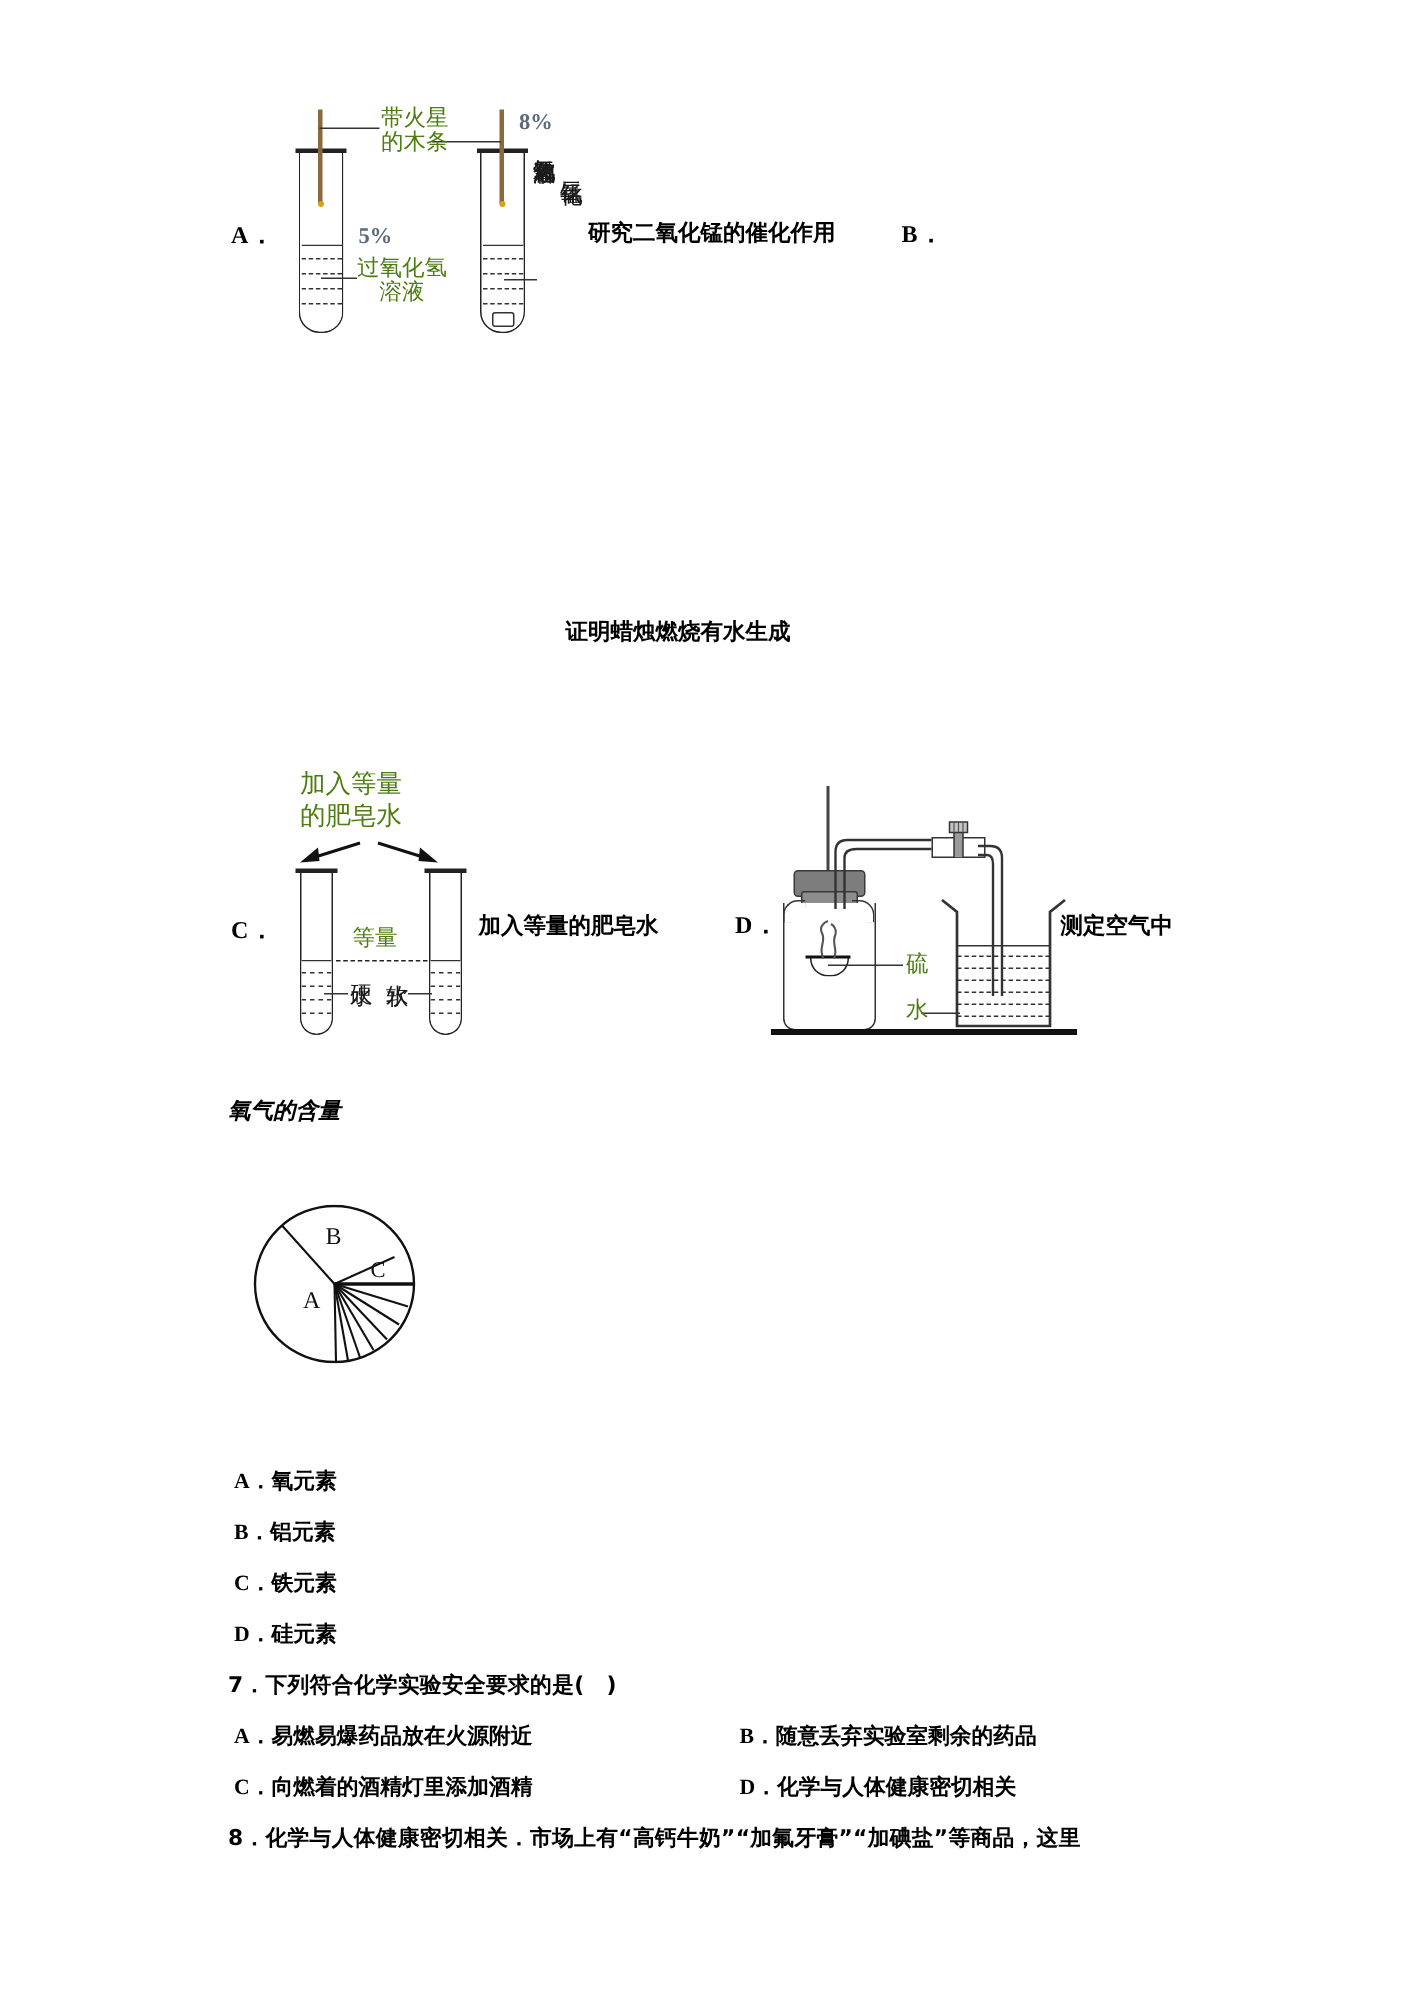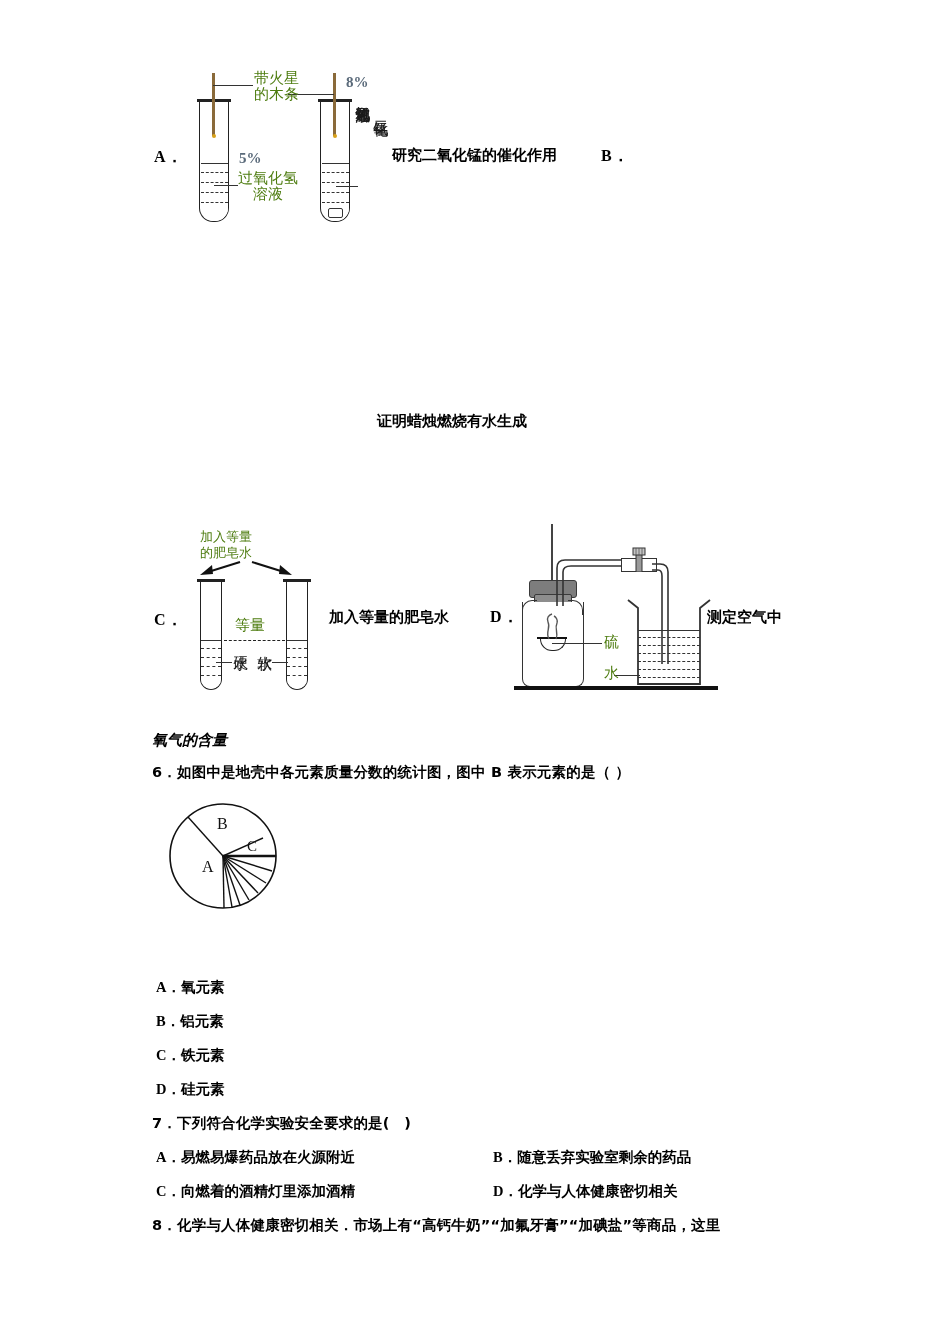--- a/index.html
+++ b/index.html
@@ -199,21 +199,21 @@
   <div class="caption" style="left:392px; top:146px;">研究二氧化锰的催化作用</div>
   <div class="opt-letter abs" style="left:601px; top:146px;">B．</div>
 
 
   <div class="caption" style="left:337px; top:412px;margin-left:40px;">证明蜡烛燃烧有水生成</div>
 
   <div class="abs" style="left:150px; top:510px; width:330px; height:190px;">
 
     <div class="opt-letter abs" style="left:4px; top:100px;">C．</div>
 
-    <div class="lbl-h" style="left:50px; top:3px; font-size:13px; line-height:1.25;margin-top:16px;">
+    <div class="lbl-h" style="left:50px; top:3px; font-size:17px; line-height:1.25;">
       <div>加入等量</div>
       <div>的肥皂水</div>
     </div>
 
     <svg class="abs" style="left:48px; top:48px;" width="44" height="22" viewBox="0 0 44 22">
       <line x1="42" y1="4" x2="10" y2="14" stroke="#111" stroke-width="2"></line>
       <polygon points="2,17 14,7 15,16" fill="#111"></polygon>
     </svg>
     <svg class="abs" style="left:100px; top:48px;" width="44" height="22" viewBox="0 0 44 22">
       <line x1="2" y1="4" x2="34" y2="14" stroke="#111" stroke-width="2"></line>
@@ -245,21 +245,21 @@
     <div class="lbl-v" style="left:82px; top:134px; font-size:15px;">
       <span>硬</span><span>水</span>
     </div>
 
     <div class="leadline" style="left:122px; top:152px; width:16px;"></div>
     <div class="lbl-v" style="left:106px; top:134px; font-size:15px;">
       <span>软</span><span>水</span>
     </div>
   </div>
 
-  <div class="caption" style="left:329px; top:608px;">加入等量的肥皂水</div>
+  <div class="caption" style="left:319px; top:608px;">加入等量的肥皂水</div>
 
   <div class="abs" style="left:490px; top:512px; width:230px; height:190px;">
 
     <div class="opt-letter abs" style="left:0px; top:95px;">D．</div>
 
     <div class="leadline-v" style="left:61px; top:12px; height:130px; width:2px; background:#444;"></div>
 
     <div class="abs" style="left:39px; top:68px; width:46px; height:16px; background:#7d7d7d; border:1.4px solid #3a3a3a; border-radius:3px;"></div>
     <div class="abs" style="left:44px; top:82px; width:36px; height:9px; background:#8d8d8d; border:1.4px solid #3a3a3a; border-radius:2px;"></div>
 
@@ -314,23 +314,20 @@
       <div class="dashrow" style="top:38px;"></div>
       <div class="dashrow" style="top:46px;"></div>
     </div>
 
     <div class="abs" style="left:24px; top:174px; width:204px; height:4px; background:#111;"></div>
   </div>
 
   <div class="caption" style="left:707px; top:608px;">测定空气中</div>
   <div class="caption" style="left:152px; top:731px;font-style:italic;">氧气的含量</div>
 
-  <div class="qline" style="left:152px; top:763px;">
-    <span>6．</span><span>如图中是地壳中各元素质量分数的统计图，图中 B 表示元素的是（ ）</span>
-  </div>
 
   <div class="abs" style="left:168px; top:803px; width:110px; height:106px;">
     <svg width="110" height="106" viewBox="0 0 110 106">
 
       <ellipse cx="55" cy="53" rx="53" ry="52" fill="#ffffff" stroke="#111" stroke-width="1.6"></ellipse>
 
       <g stroke="#111" stroke-width="1.4" fill="none">
 
         <line x1="55" y1="53" x2="20" y2="14"></line>
 

